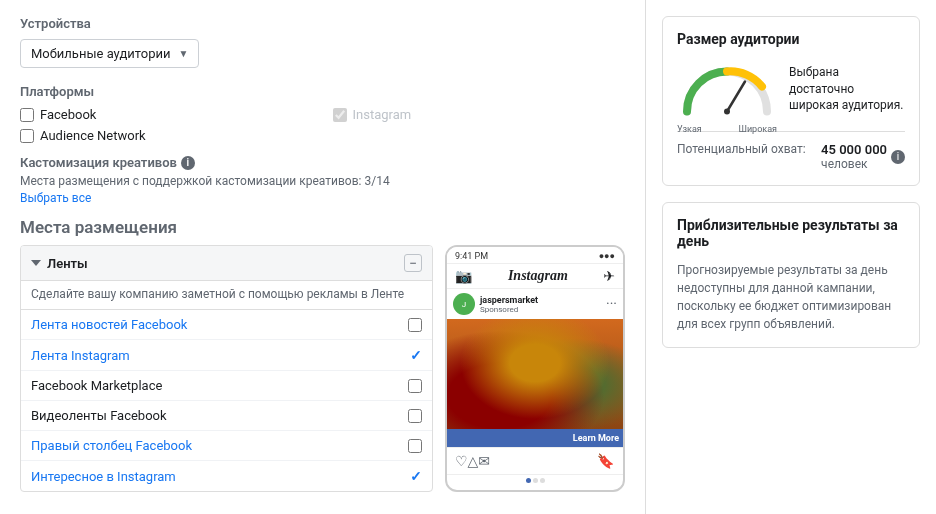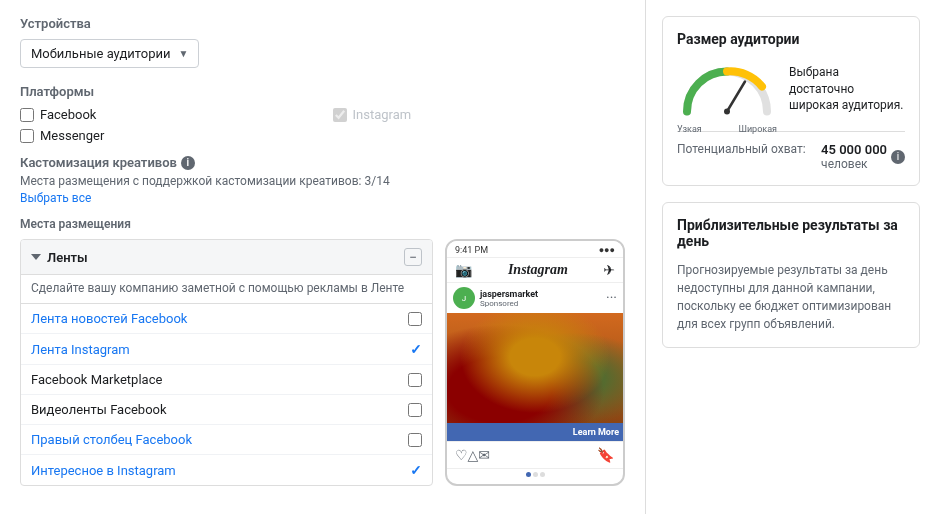--- a/index.html
+++ b/index.html
@@ -114,21 +114,21 @@
     }
     .customization-link {
       font-size: 12px;
       color: #1877f2;
       cursor: pointer;
       text-decoration: none;
     }
 
     
     .placements-label {
-      font-size: 12px;
+      font-size: 17px;
       font-weight: 600;
       color: #606770;
       margin-top: 12px;
       margin-bottom: 8px;
     }
 
     .placement-body {
       display: flex;
       gap: 12px;
     }
@@ -430,21 +430,21 @@
         <div class="platform-item">
           <input type="checkbox" style="">
           <span>Facebook</span>
         </div>
         <div class="platform-item disabled">
           <input type="checkbox" checked="" disabled="" style="">
           <span>Instagram</span>
         </div>
         <div class="platform-item">
           <input type="checkbox" style="">
-          <span>Messenger</span>
+          <span>Audience Network</span>
         </div>
       </div>
     </div>
 
     
     <div class="customization-section">
       <div class="customization-label">
         <span>Кастомизация креативов</span>
         <span class="info-icon">i</span>
       </div>

